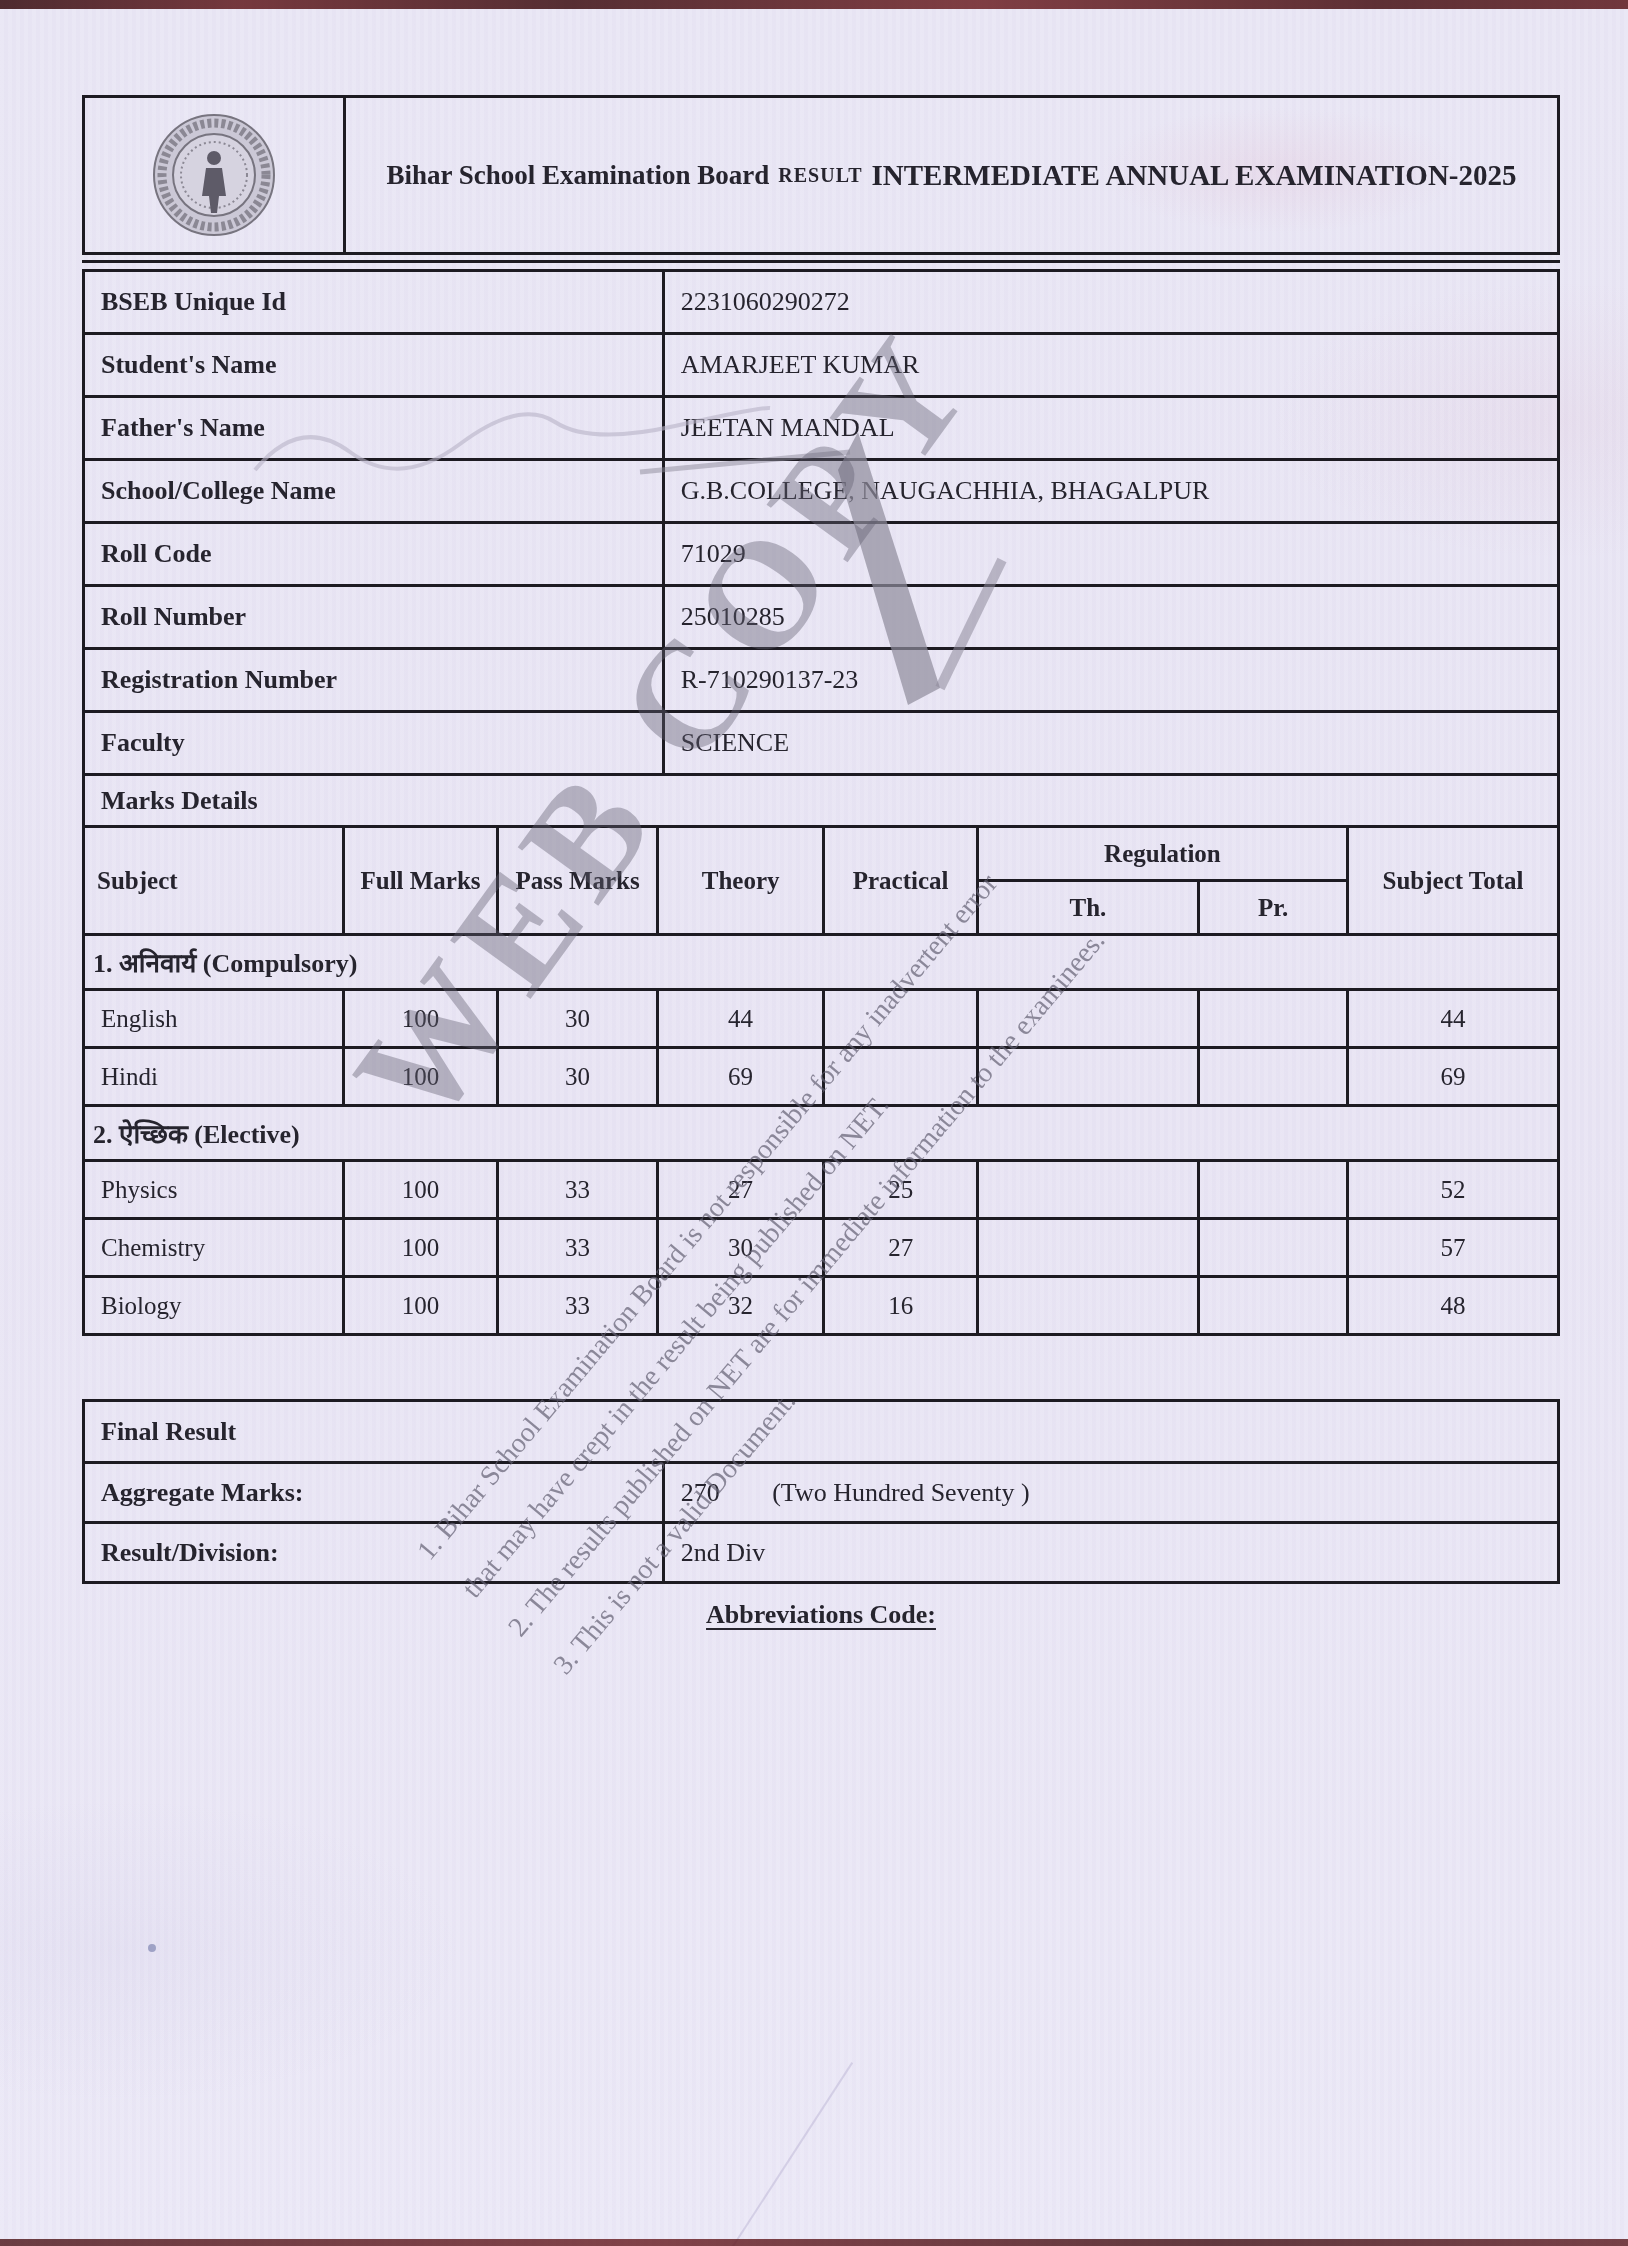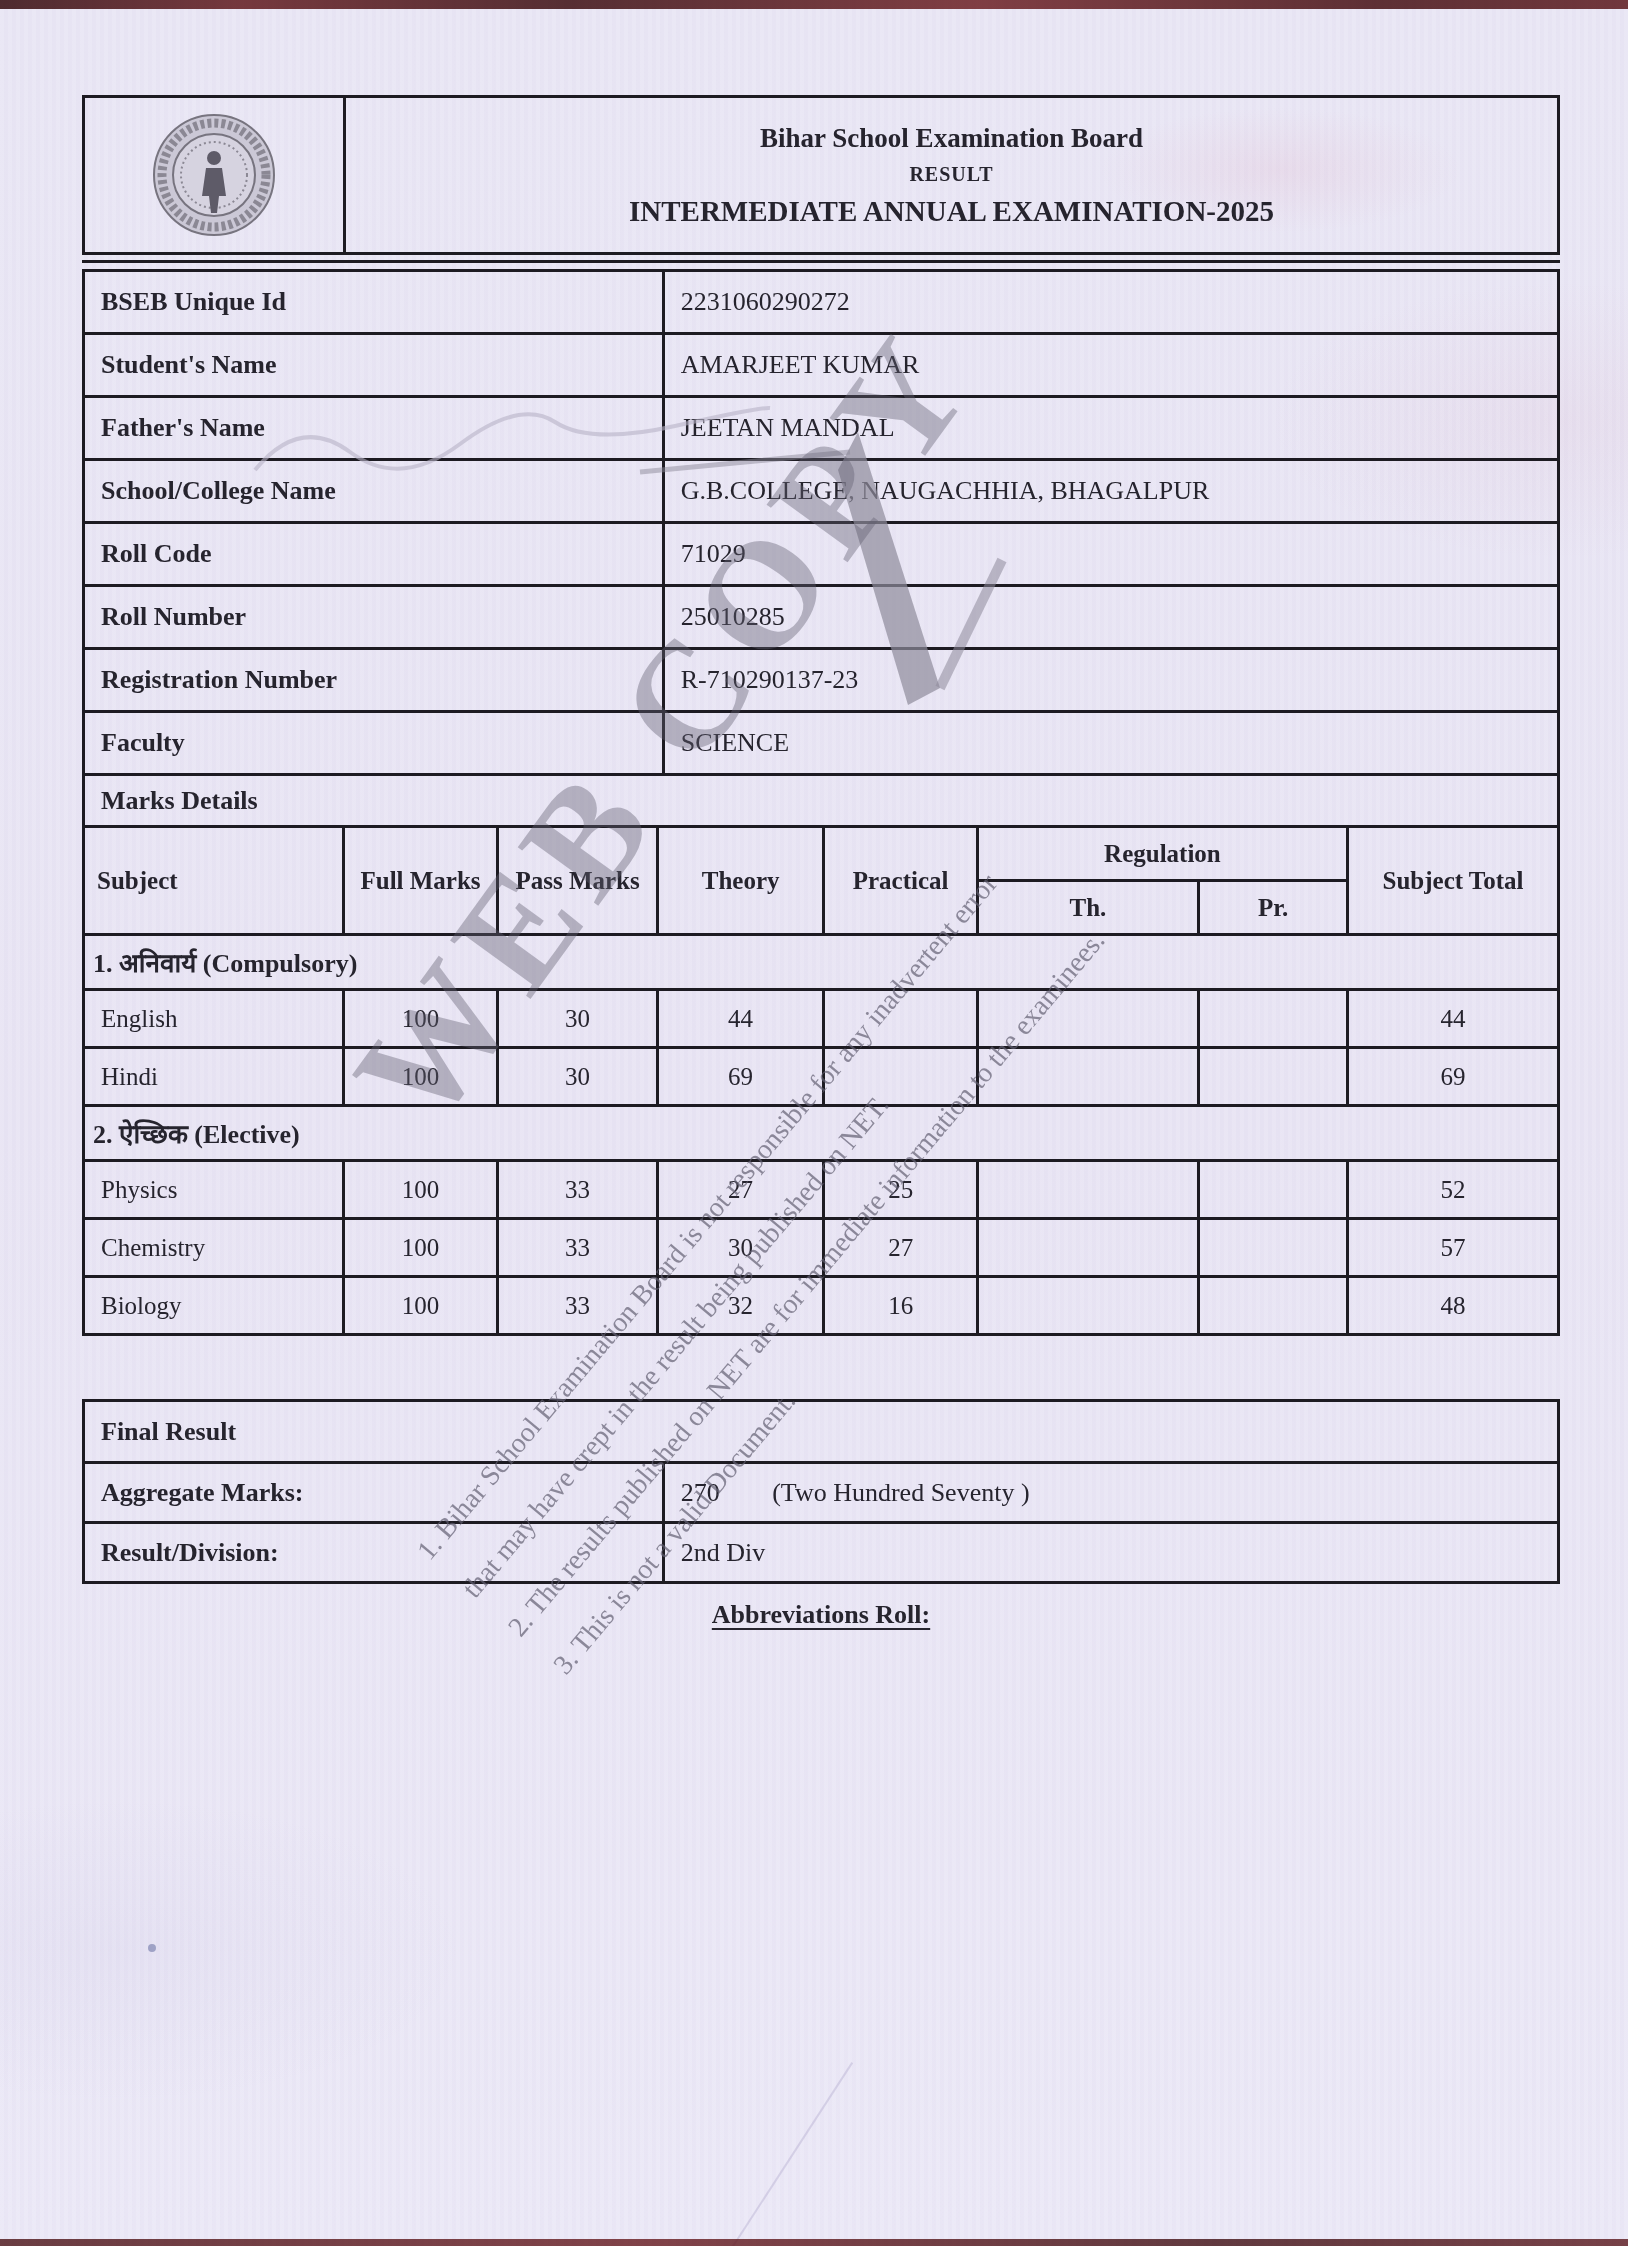--- a/index.html
+++ b/index.html
@@ -20,21 +20,21 @@
   .scan-edge{position:absolute;left:0;width:100%;z-index:6;}
   .scan-edge.top{top:0;height:9px;opacity:.85;
     background:linear-gradient(90deg,#330a0d 0%,#611a1e 15%,#3c0e11 35%,#6d2024 60%,#451013 85%,#5c181c 100%);}
   .scan-edge.bottom{bottom:0;height:7px;opacity:.8;
     background:linear-gradient(90deg,#4a1215,#66191d 40%,#3f0e11 75%,#5a171b);}
 
   .doc{position:absolute;left:82px;top:95px;width:1478px;z-index:1;}
 
   .header-box{display:flex;border:3px solid #1d1b22;height:160px;box-sizing:border-box;}
   .logo-cell{flex:0 0 258px;border-right:3px solid #1d1b22;display:flex;align-items:center;justify-content:center;}
-  .title-cell{flex:1;display:flex;flex-direction:column;align-items:center;justify-content:center;gap:9px;text-align:center;}
+  .title-cell{flex:1;display:flex;align-items:center;justify-content:center;gap:9px;text-align:center;}
   .board-name{font-size:27px;font-weight:700;}
   .result-label{font-size:20px;font-weight:700;letter-spacing:1px;}
   .exam-title{font-size:29px;font-weight:700;}
   .double-rule{height:3px;background:#1d1b22;margin-top:5px;}
 
   table{border-collapse:collapse;width:100%;table-layout:fixed;}
   td{border:3px solid #1d1b22;box-sizing:border-box;vertical-align:middle;}
 
   .details{margin-top:6px;}
   .details td{height:63px;font-size:26px;padding:0 6px 0 16px;}
@@ -253,21 +253,21 @@
         </td>
       </tr>
       <tr>
         <td class="lbl">Result/Division:</td>
         <td class="val">2nd Div</td>
       </tr>
     </tbody>
       </table>
 
     <div class="abbrev-title">
-      <span>Abbreviations Roll:</span>
+      <span>Abbreviations Code:</span>
     </div>
   </div>
 
   <div class="wm-text">WEB COPY</div>
   <div class="wm-disclaimer">
     <div>1. Bihar School Examination Board is not responsible for any inadvertent error</div>
     <div>that may have crept in the result being published on NET.</div>
     <div>2. The results published on NET are for immediate information to the examinees.</div>
     <div>3. This is not a valid Document.</div>
   </div>

